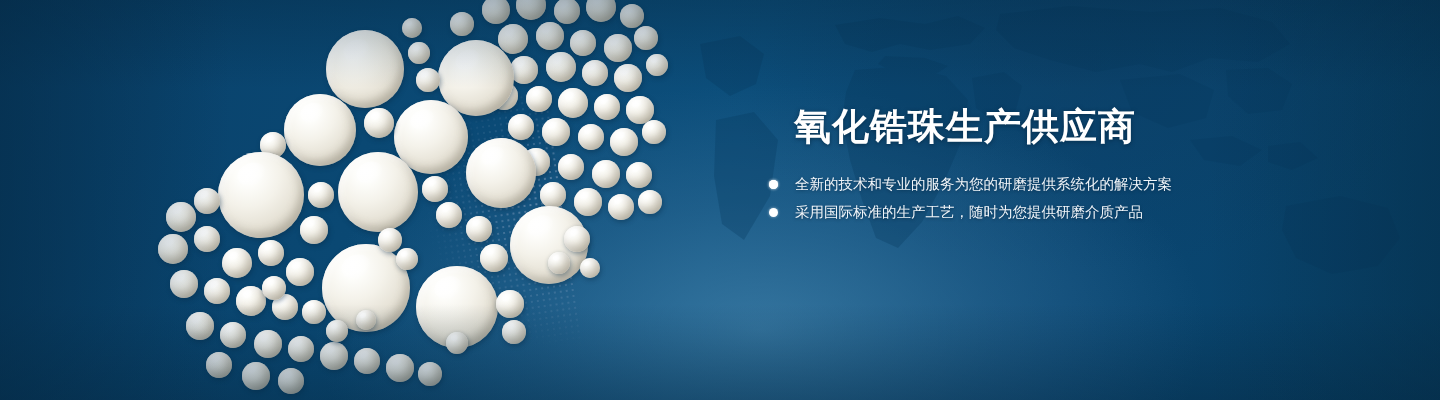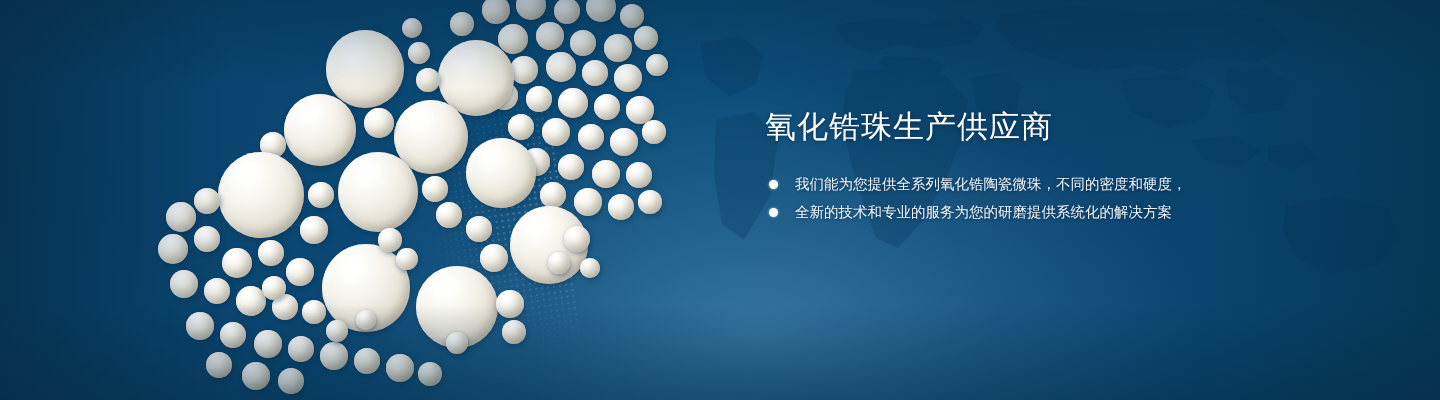--- a/index.html
+++ b/index.html
@@ -80,26 +80,27 @@
   }
 
   
   .content {
     position:absolute;
     left:765px; top:108px;
     width:620px;
   }
   .headline {
     color:#ffffff;
-    font-size:31px;
-    font-weight:normal;
+    font-size:37px;
+    font-weight:bold;
     letter-spacing:1px;
     line-height:38px;
     text-shadow:0 1px 4px rgba(3,30,52,0.6);
     white-space:nowrap;
+    margin-left:29px;
   }
   .bullets {
     margin-top:26px;
     list-style:none;
   }
   .bullet {
     position:relative;
     padding-left:30px;
     color:#f2f6fa;
     font-size:14.5px;
@@ -255,25 +256,28 @@
   <div class="vignette"></div>
 
   <div class="content">
 
     <h1 class="headline">氧化锆珠生产供应商</h1>
 
     <ul class="bullets">
 
       <li class="bullet">
         <span class="dot"></span>
-        <span class="ln">我们能为您提供全系列氧化锆陶瓷微珠，不同的密度和硬度，</span>
       </li>
 
       <li class="bullet">
         <span class="dot"></span>
         <span class="ln">全新的技术和专业的服务为您的研磨提供系统化的解决方案</span>
       </li>
 
+      <li class="bullet">
+        <span class="dot"></span>
+        <span class="ln">采用国际标准的生产工艺，随时为您提供研磨介质产品</span>
+      </li>
 
     </ul>
   </div>
 
 </div>
 
 </body></html>

